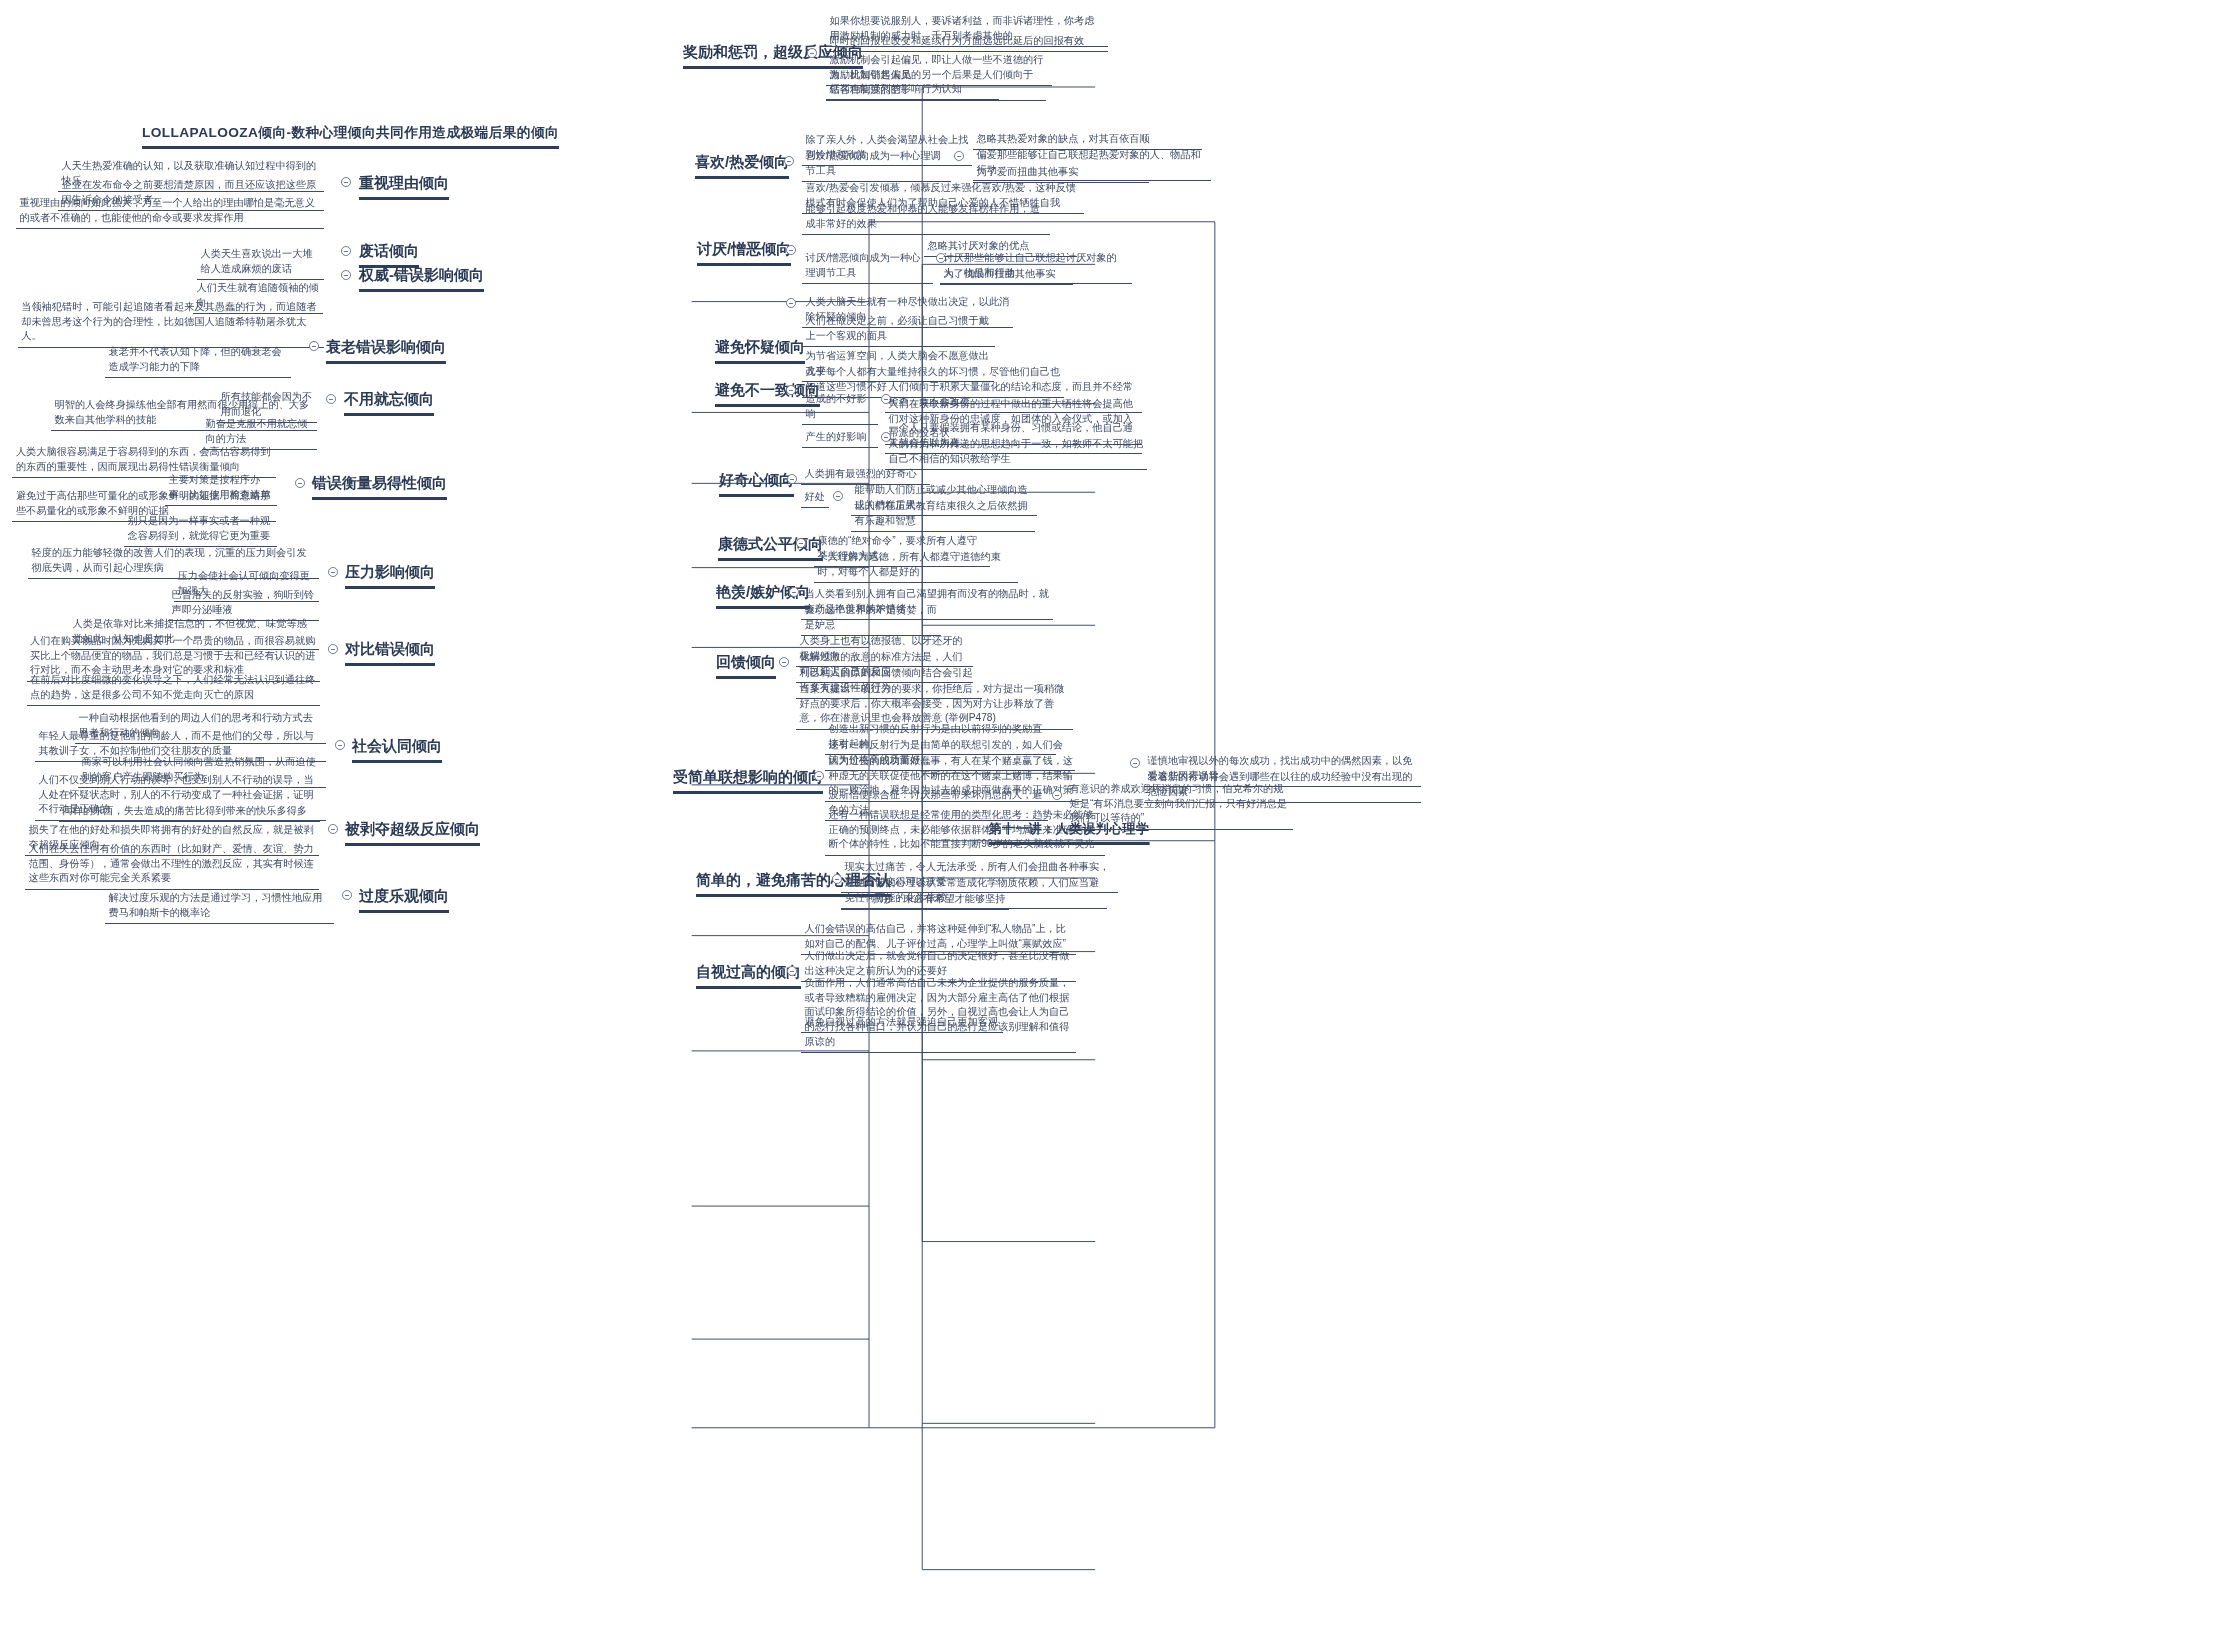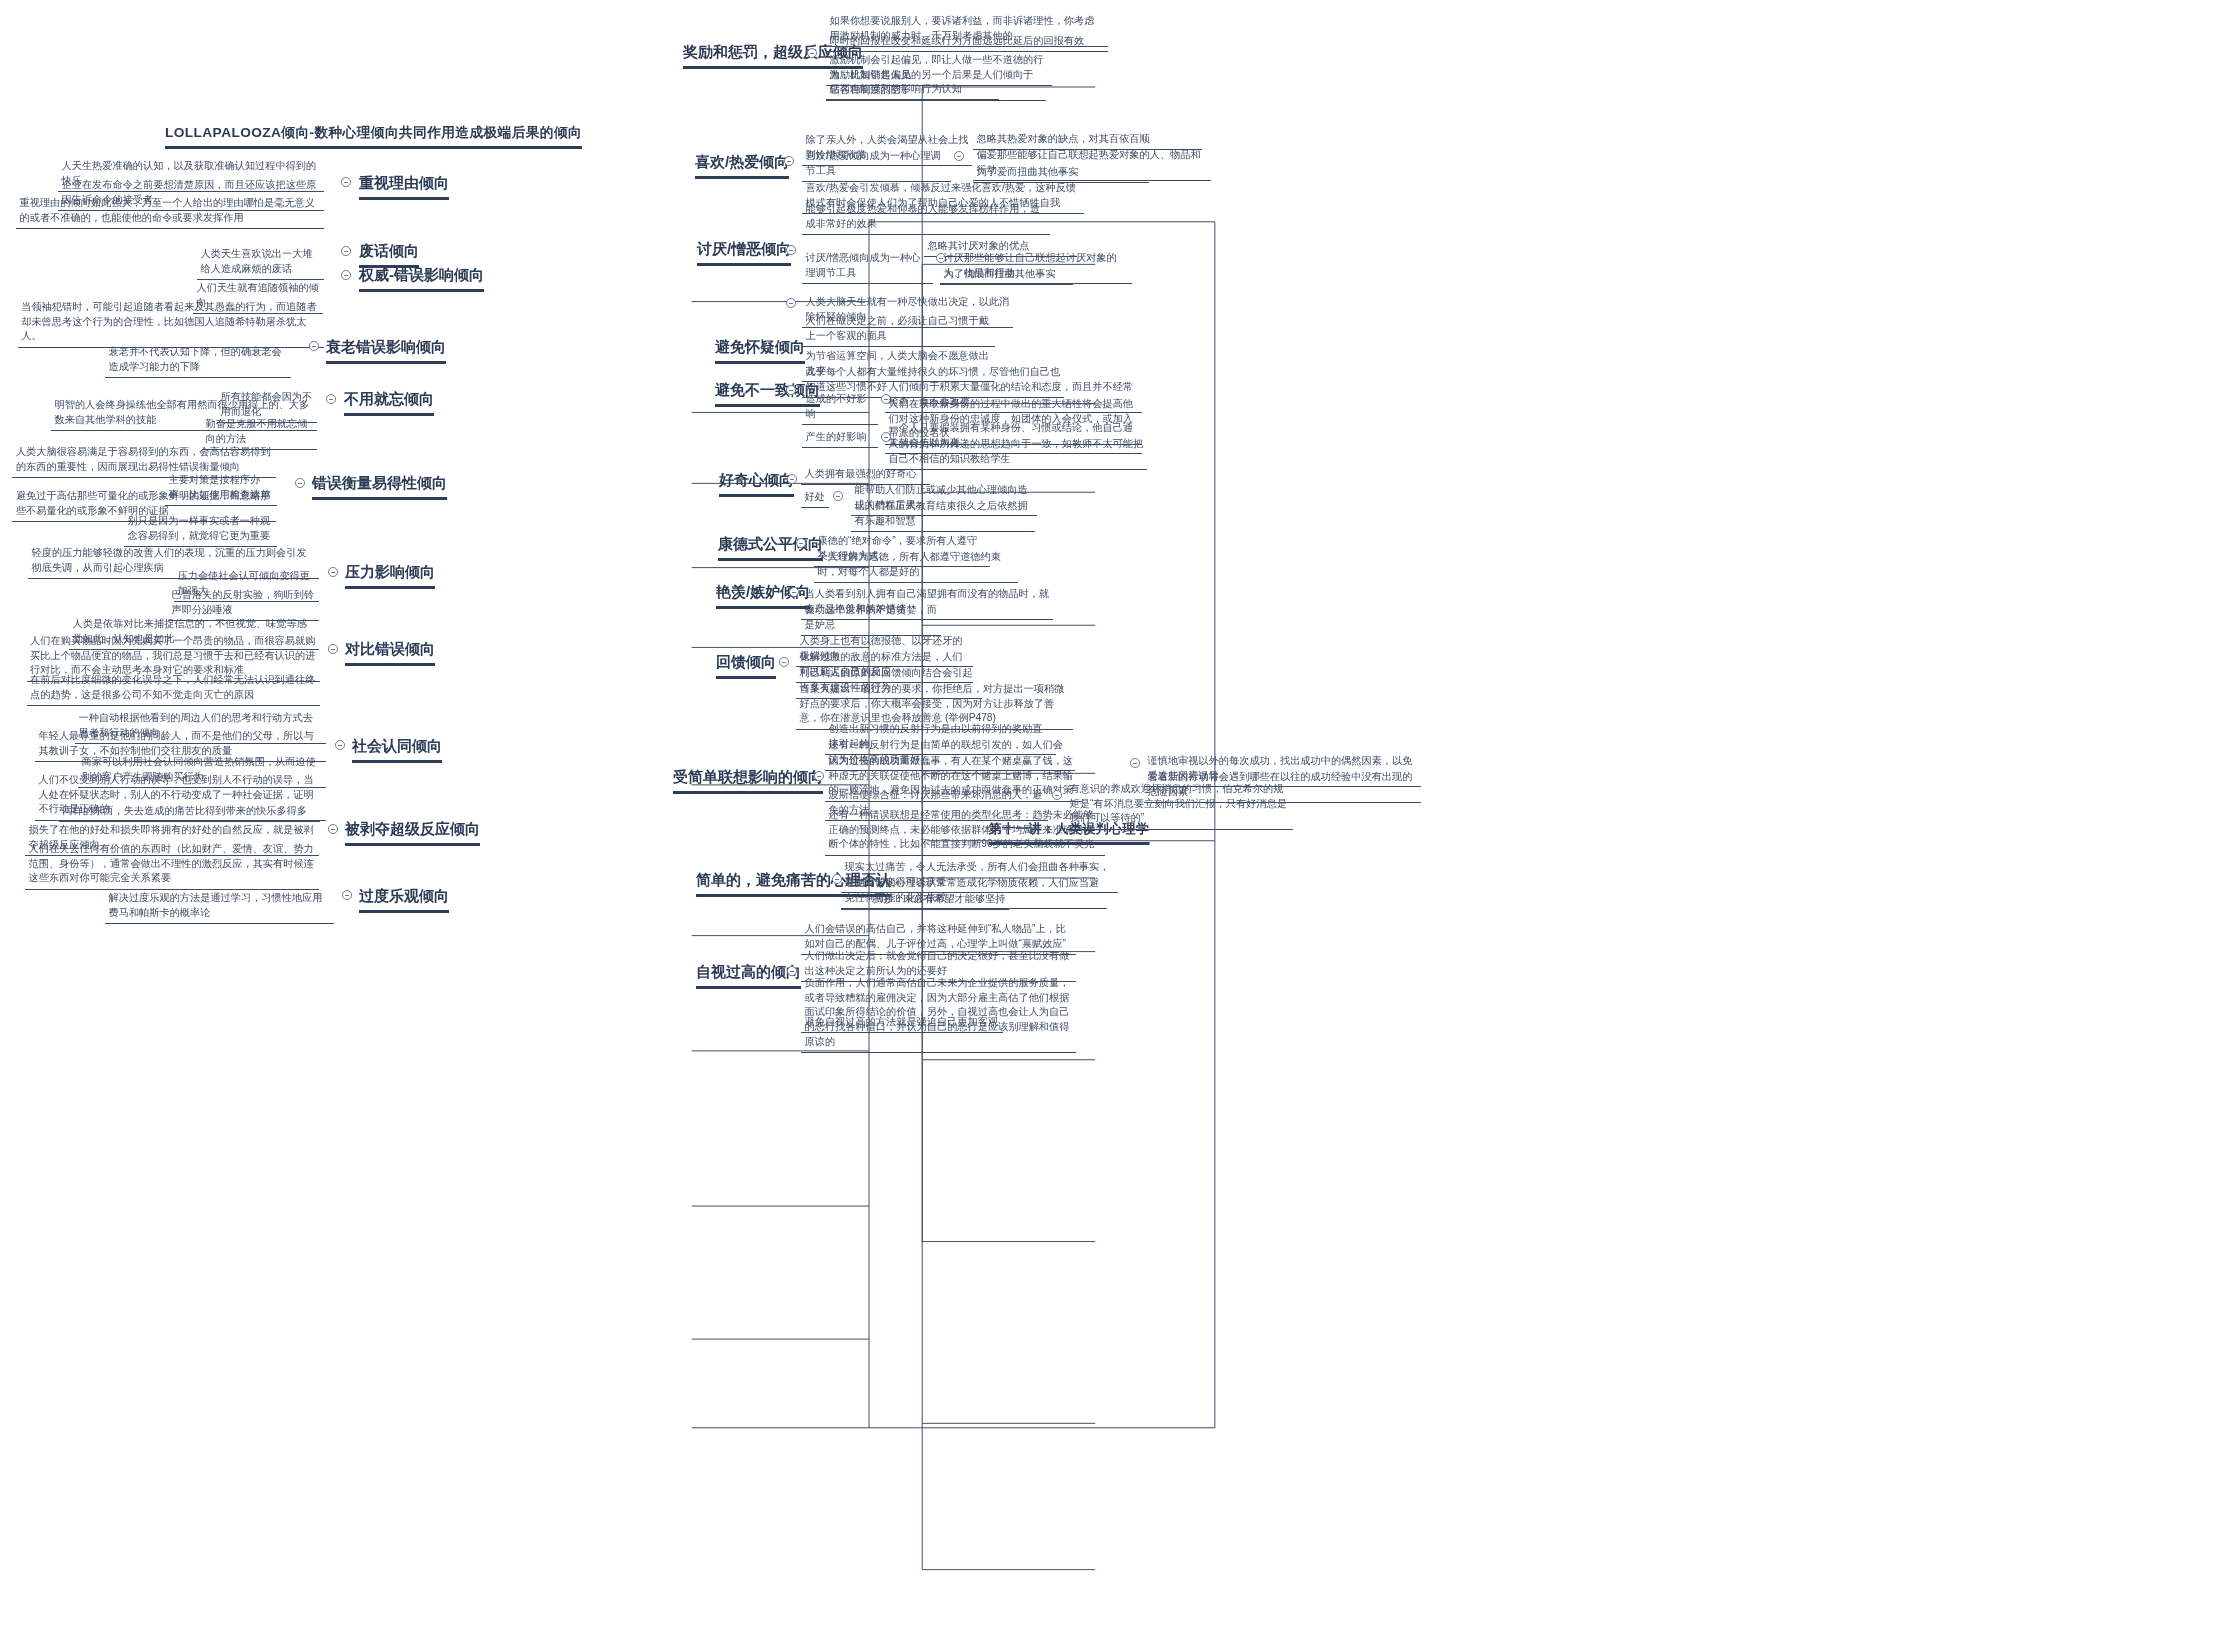--- a/index.html
+++ b/index.html
@@ -117,21 +117,21 @@
       <path d="M980 1055 L780 1055"></path>
       <path d="M980 1185 L780 1185"></path>
       <path d="M980 1360 L780 1360"></path>
       <path d="M980 1510 L780 1510"></path>
       <path d="M980 1610 L780 1610"></path>
     </g>
   </svg>
 
   <div class="node root ta-c" style="left:1069px; top:820px; transform:translateX(-50%);">第十一讲：人类误判心理学</div>
 
-  <div class="node root ta-c" style="left:142px; top:124px; font-size:13.7px; border-bottom-width:3.5px;margin-left:23px;">LOLLAPALOOZA倾向-数种心理倾向共同作用造成极端后果的倾向</div>
+  <div class="node root ta-c" style="left:142px; top:124px; font-size:13.7px; border-bottom-width:3.5px;">LOLLAPALOOZA倾向-数种心理倾向共同作用造成极端后果的倾向</div>
 
   <div class="node topic ta-l" style="left:359px; top:174px;">重视理由倾向</div>
   <div class="toggle" style="left:341px; top:177px;"></div>
   <div class="node leaf ta-l" style="left:58px; top:157px; width:266px;">人天生热爱准确的认知，以及获取准确认知过程中得到的快乐</div>
   <div class="node leaf ta-l" style="left:58px; top:176px; width:266px;">企业在发布命令之前要想清楚原因，而且还应该把这些原因告诉命令的接受者</div>
   <div class="node leaf ta-l" style="left:16px; top:194px; width:308px;">重视理由的倾向如此强大，乃至一个人给出的理由哪怕是毫无意义的或者不准确的，也能使他的命令或要求发挥作用</div>
 
   <div class="node topic ta-l" style="left:359px; top:242px;">废话倾向</div>
   <div class="toggle" style="left:341px; top:246px;"></div>
   <div class="node leaf ta-l" style="left:197px; top:245px; width:127px;">人类天生喜欢说出一大堆给人造成麻烦的废话</div>

